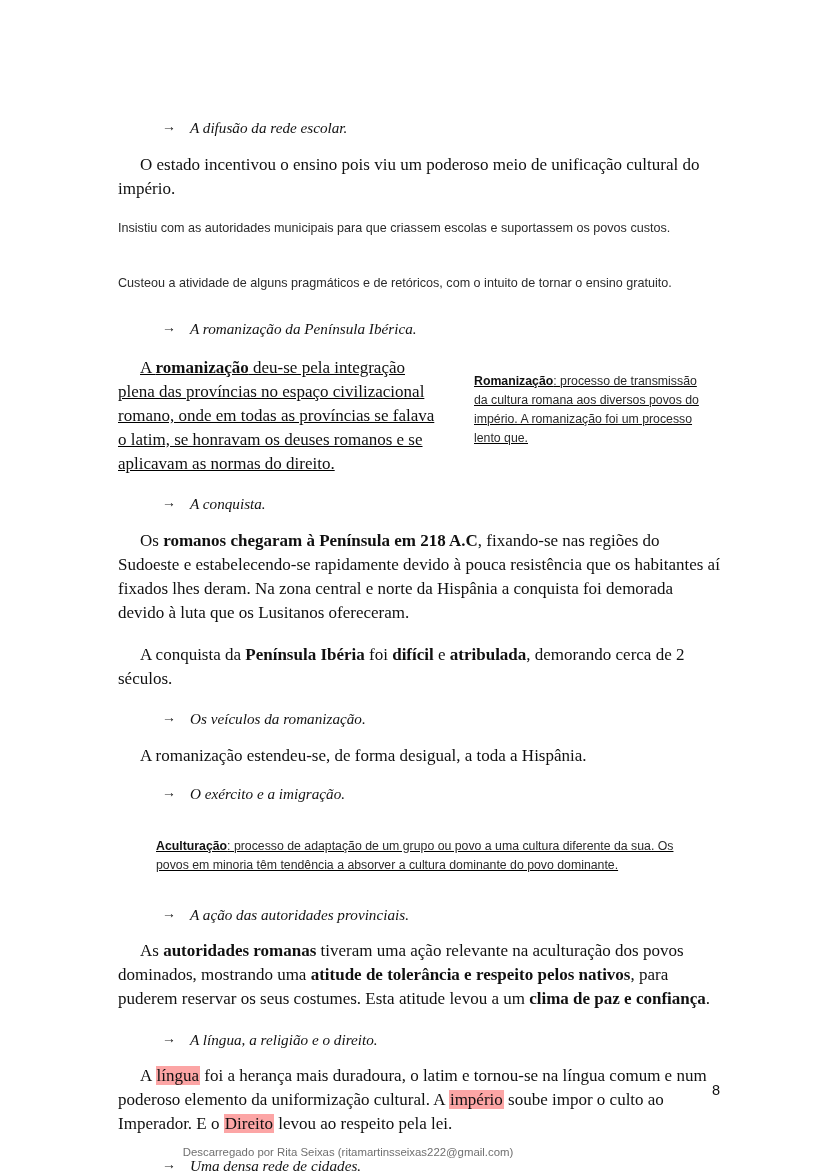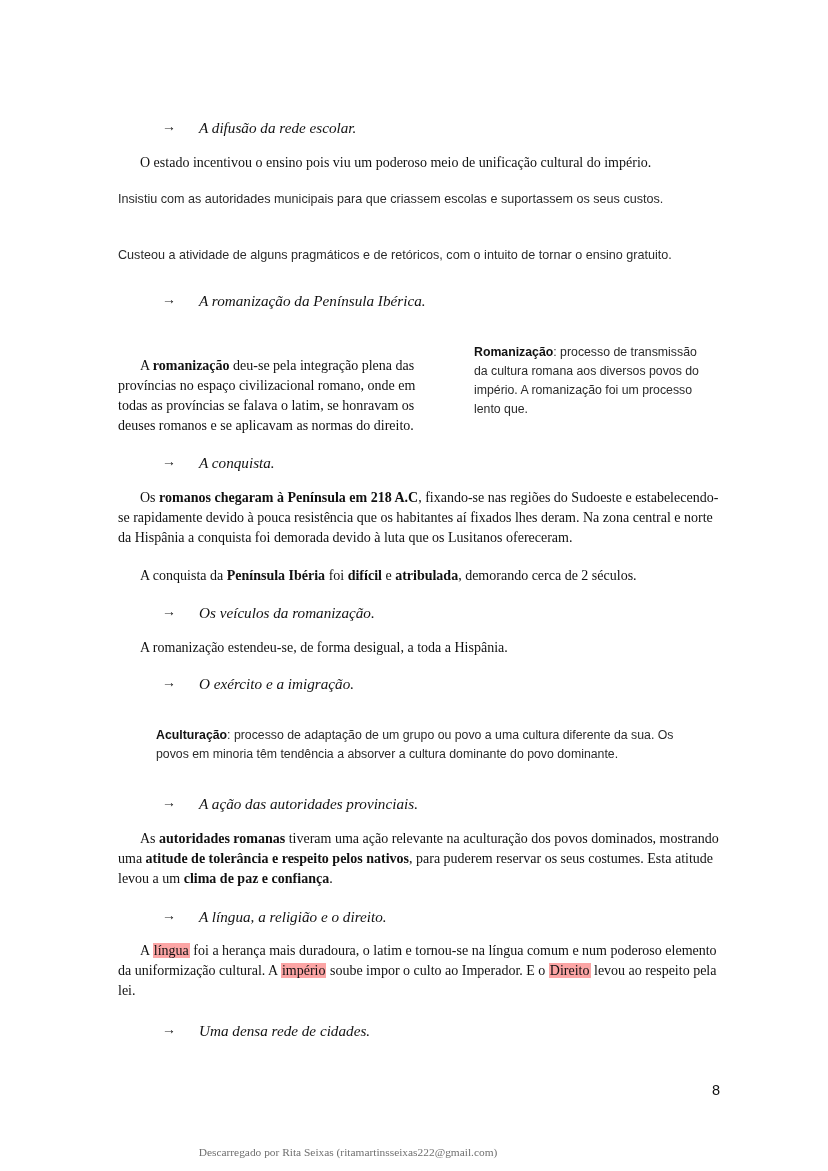--- a/index.html
+++ b/index.html
@@ -39,48 +39,49 @@
   }
   .arrow-head .arrow {
     position: absolute;
     left: 44px;
     font-style: normal;
     font-size: 14px;
     color: #1a1a1a;
   }
   .arrow-head .htext {
     display: inline-block;
-    margin-left: 37px;
+    margin-left: 28px;
   }
 
   
   .body-par {
     margin: 0;
     font-family: "Liberation Serif", "DejaVu Serif", serif;
-    font-size: 14px;
+    font-size: 17px;
     line-height: 1.42;
     color: #101010;
     text-align: left;
   }
   .body-par.indent { text-indent: 22px; }
   .body-par b { font-weight: bold; }
 
   
   .note-par {
     margin: 0;
     font-family: "Liberation Sans", "DejaVu Sans", sans-serif;
     font-size: 12.6px;
     line-height: 1.52;
     color: #2b2b2b;
   }
 
   
   .tcol {
     display: flex;
-    align-items: flex-end;
+    align-items: flex-start;
+    text-decoration: underline;
   }
   .tcol .colL {
     width: 318px;
     flex: 0 0 318px;
   }
   .tcol .colR {
     flex: 1 1 auto;
     padding-left: 22px;
   }
   .side-note {
@@ -113,42 +114,42 @@
     color: #111;
   }
 
   
   .footer {
     position: absolute;
     left: 0;
     top: 1146px;
     width: 696px;
     text-align: center;
-    font-family: Liberation Serif, serif;
+    font-family: Liberation Sans, sans-serif;
     font-size: 11.4px;
     color: #6f6f6f;
   }
 </style>
 </head>
 <body>
 
 <div class="page">
 
   <p class="arrow-head">
     <span class="arrow">→</span>
     <span class="htext">A difusão da rede escolar.</span>
   </p>
 
   <div class="s14"></div>
 
   <p class="body-par indent">O estado incentivou o ensino pois viu um poderoso meio de unificação cultural do império.</p>
 
   <div class="s18"></div>
 
-  <p class="note-par">Insistiu com as autoridades municipais para que criassem escolas e suportassem os seus custos.</p>
+  <p class="note-par">Insistiu com as autoridades municipais para que criassem escolas e suportassem os povos custos.</p>
 
   <div class="s18"></div>
 
 
   <div class="s18"></div>
 
   <p class="note-par">Custeou a atividade de alguns pragmáticos e de retóricos, com o intuito de tornar o ensino gratuito.</p>
 
   <div class="s26"></div>
 

